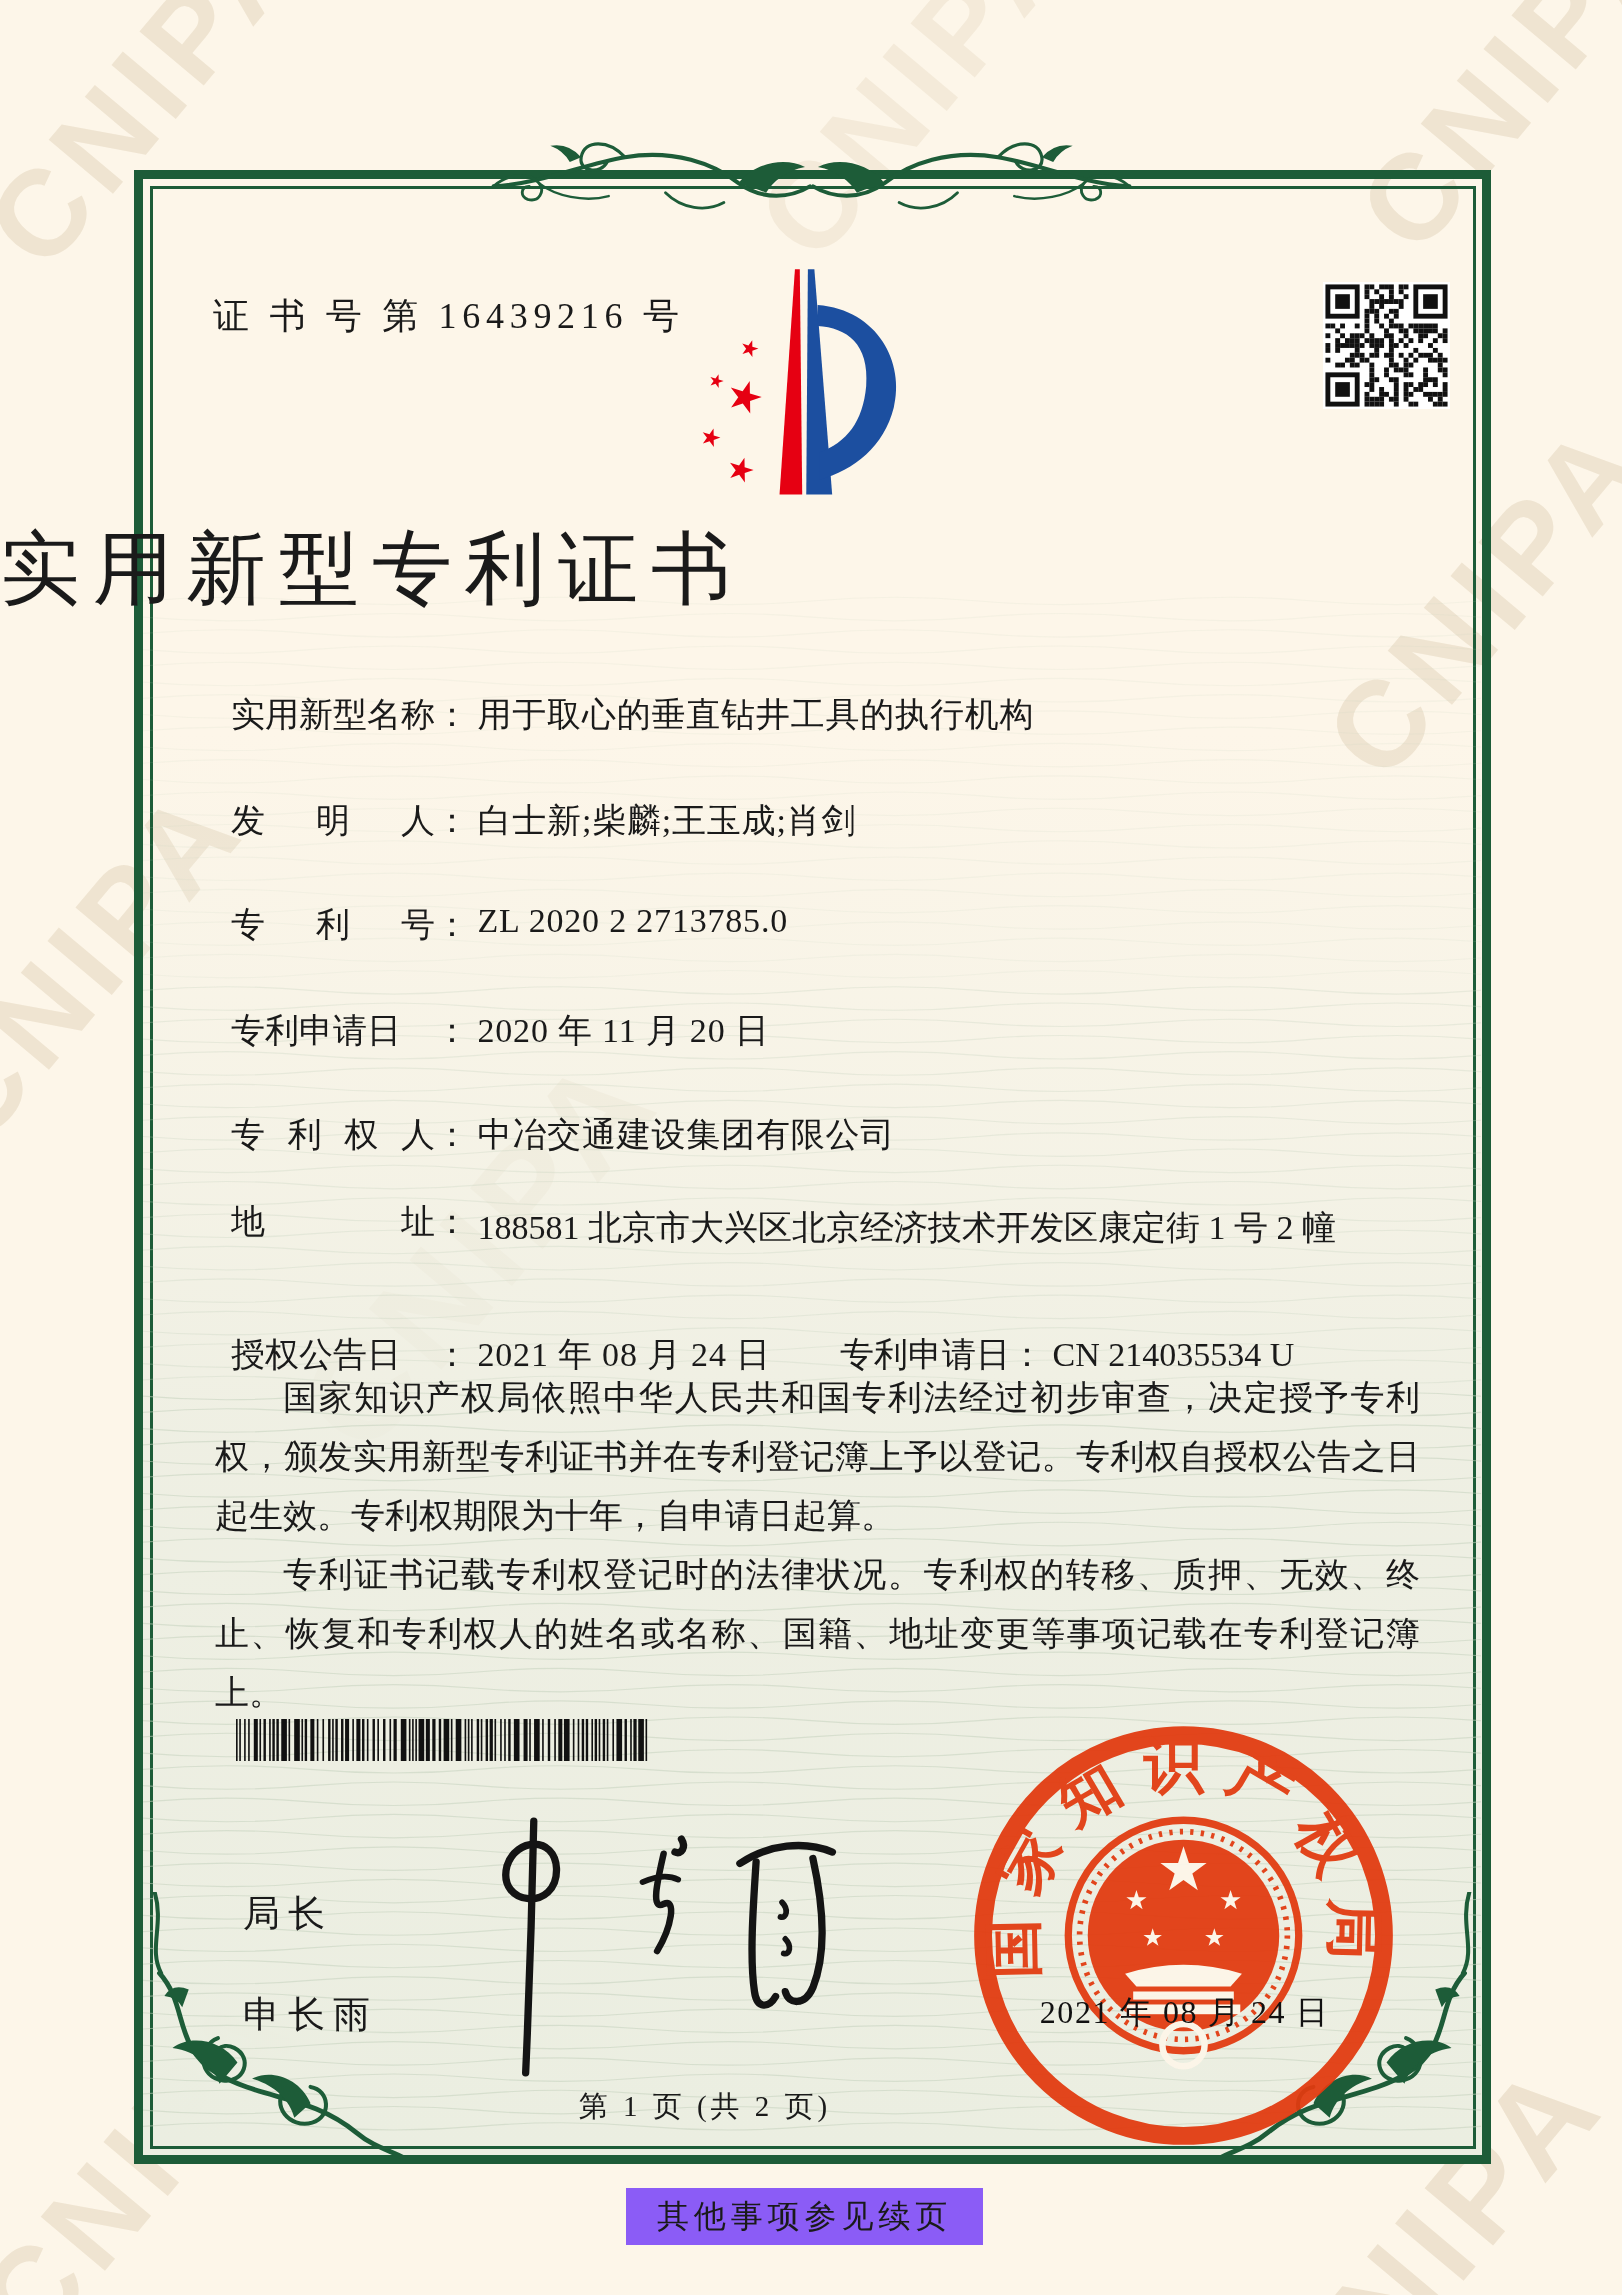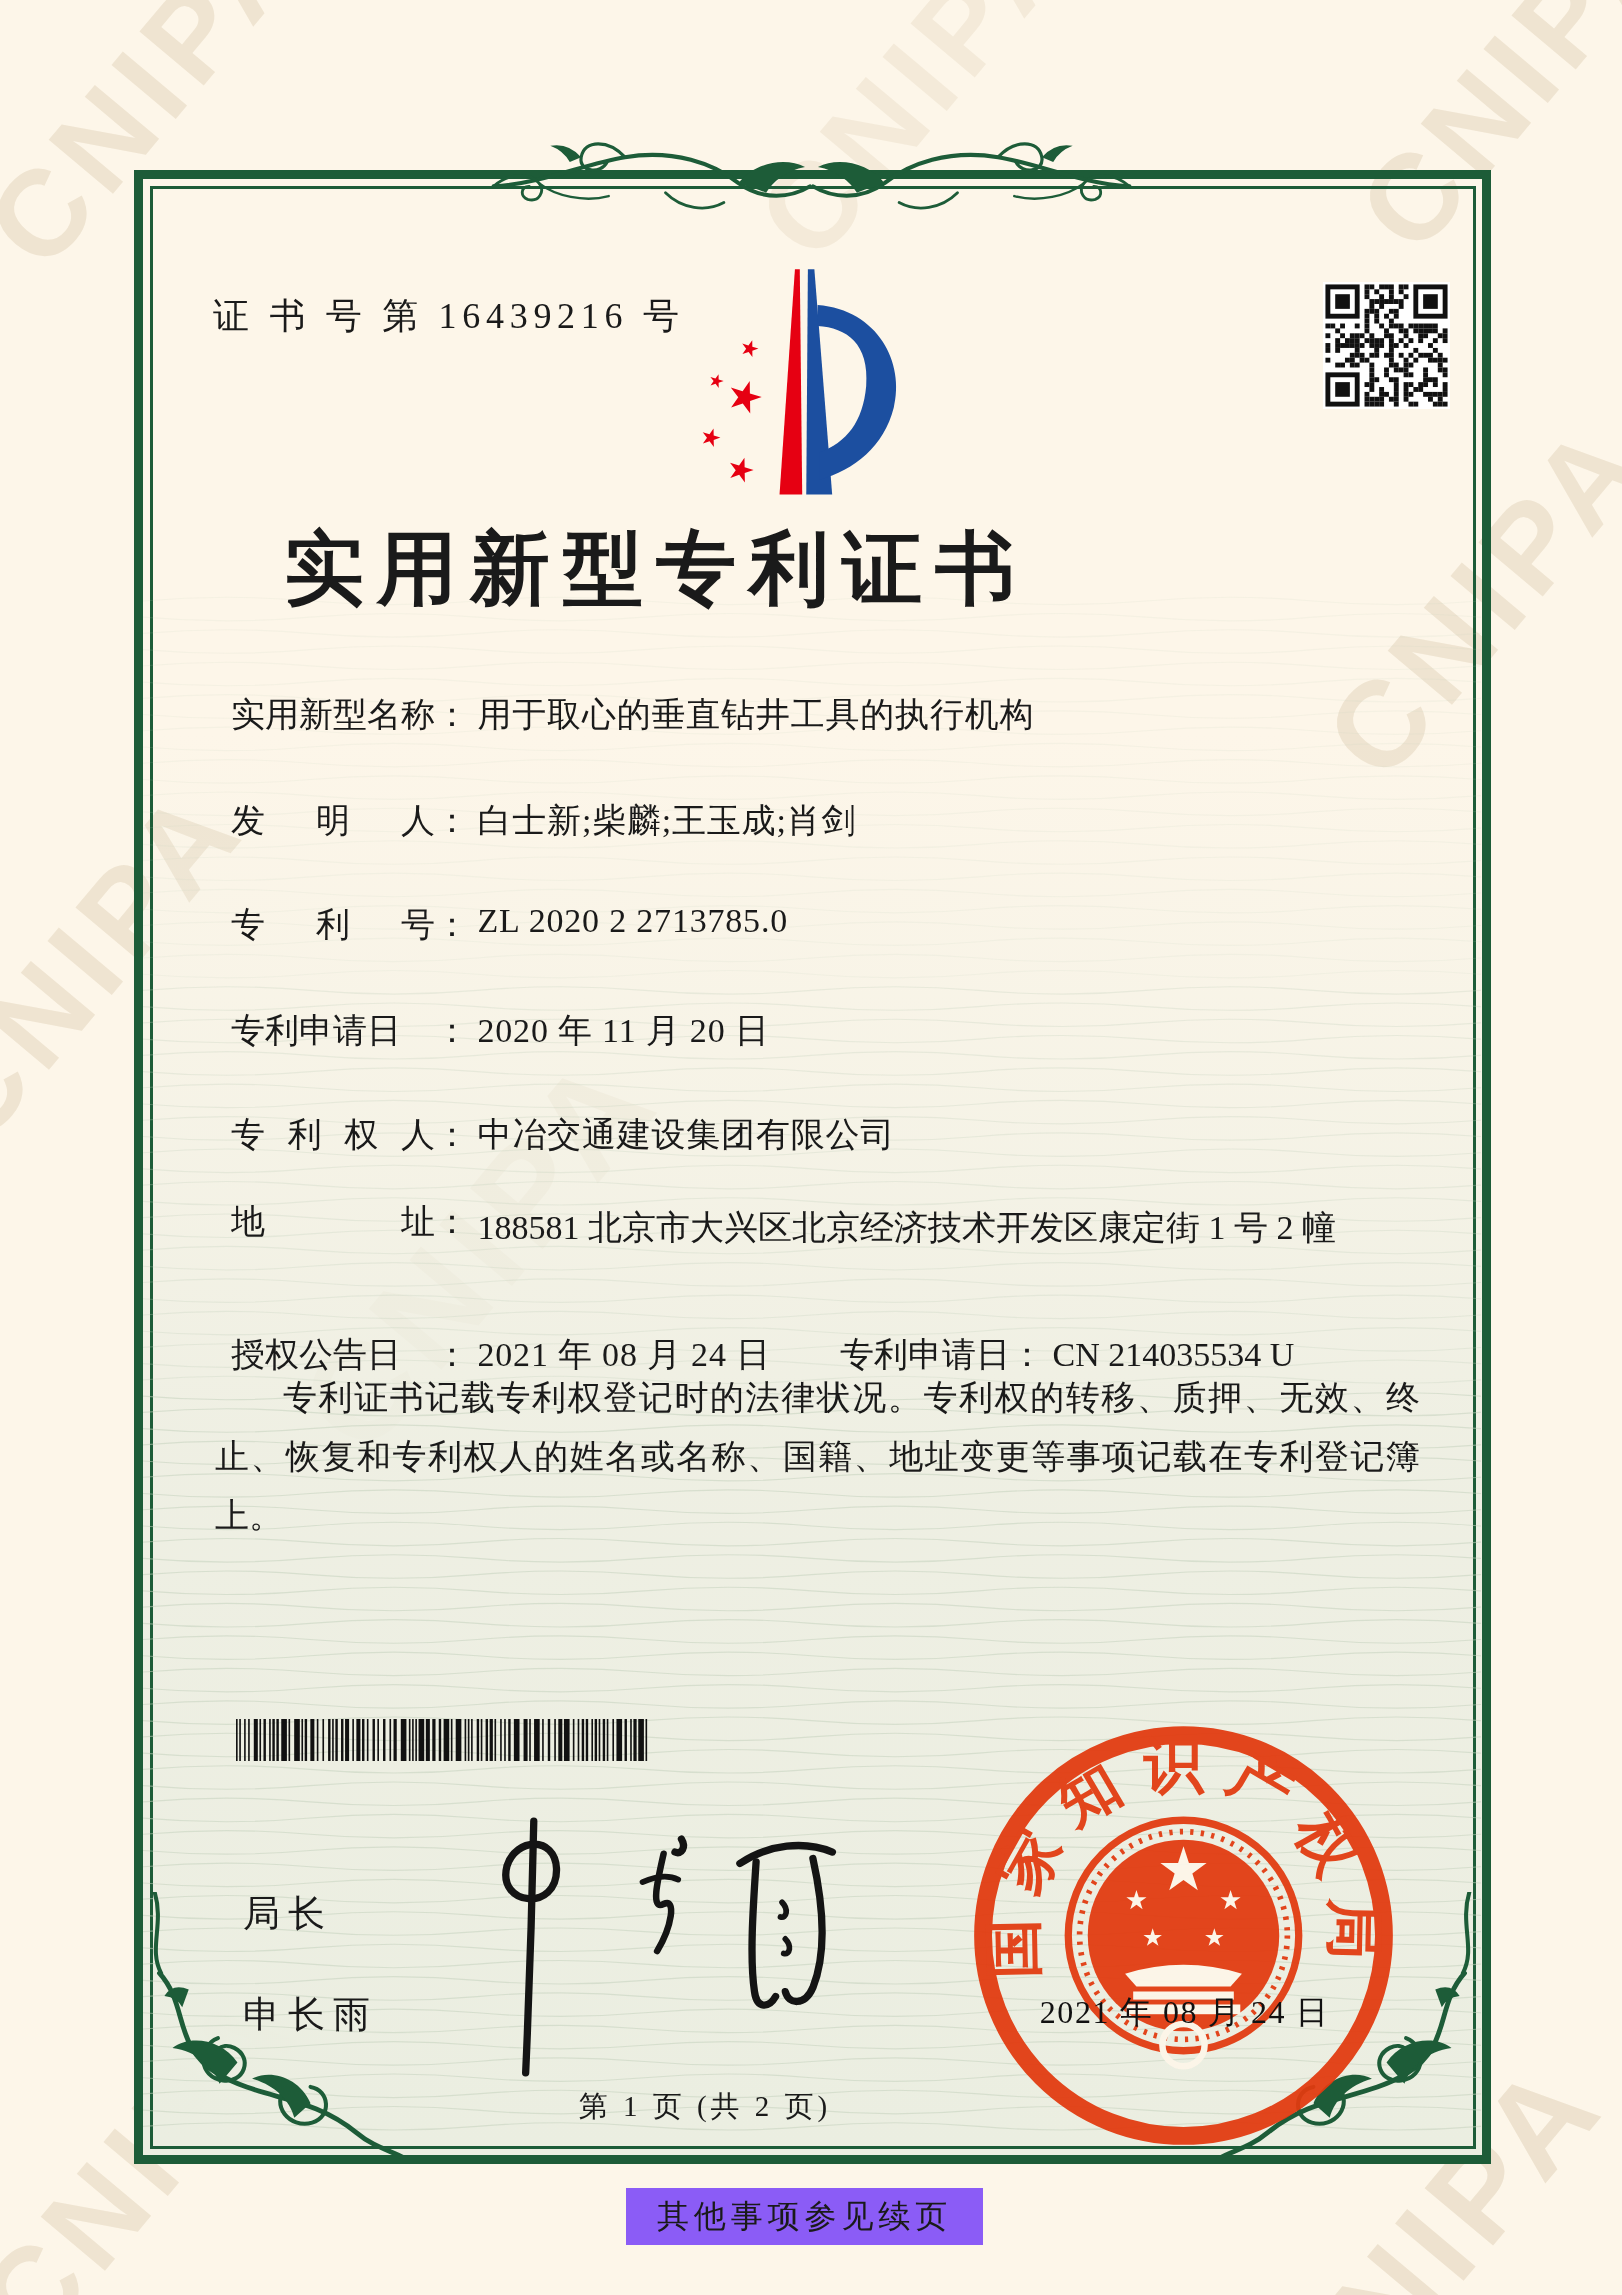--- a/index.html
+++ b/index.html
@@ -14,22 +14,22 @@
          border:9.7px solid #1d5c38;box-sizing:border-box;}
   .frame-inner{position:absolute;inset:6.5px;border:3.2px solid #1d5c38;}
   .frame-bg{position:absolute;inset:0;
      background:linear-gradient(180deg,rgba(238,240,228,0) 0%,rgba(238,240,228,0) 28%,
         rgba(238,240,228,.45) 46%,rgba(236,238,226,.85) 64%,#ebeee1 100%);}
   #guilloche{position:absolute;left:0;top:0;}
   
   .orn{position:absolute;pointer-events:none;}
   
   .certno{position:absolute;left:213px;top:292px;font-size:36px;letter-spacing:5.7px;}
-  .title{position:absolute;left:0;top:516px;width:1312px;text-align:center;
-         font-size:80px;font-weight:bold;letter-spacing:13px;}
+  .title{position:absolute;left:0;top:516px;width:1312px;text-align:left;
+         font-size:80px;font-weight:normal;letter-spacing:13px;}
   .row{position:absolute;left:231px;width:1266px;font-size:34px;white-space:nowrap;}
   .flabel{display:inline-block;width:204px;vertical-align:top;}
   .spread{text-align:justify;text-align-last:justify;}
   .colon{display:inline-block;vertical-align:top;}
   .fval{display:inline-block;vertical-align:top;letter-spacing:0.8px;}
   .addrblock{display:inline-block;vertical-align:top;white-space:normal;width:990px;line-height:58px;}
   .grant2{position:absolute;left:609px;top:0;}
   .paras{position:absolute;left:215px;top:1368px;width:1205px;font-size:34px;line-height:59px;
          text-align:justify;}
   .paras p{margin:0;text-indent:2em;}
@@ -474,20 +474,21 @@
     <div class="row" style="top:1332px">
       <span class="flabel">授权公告日</span><span class="colon">：</span>
       <span class="fval">2021 年 08 月 24 日</span>
       <span class="grant2">
         <span>专利申请日</span><span>：</span>
         <span>CN 214035534 U</span>
       </span>
     </div>
 
     <div class="paras">
+      <p>国家知识产权局依照中华人民共和国专利法经过初步审查，决定授予专利权，颁发实用新型专利证书并在专利登记簿上予以登记。专利权自授权公告之日起生效。专利权期限为十年，自申请日起算。</p>
       <p>专利证书记载专利权登记时的法律状况。专利权的转移、质押、无效、终止、恢复和专利权人的姓名或名称、国籍、地址变更等事项记载在专利登记簿上。</p>
     </div>
   </main>
 
   <svg id="barcode" width="418" height="42" viewBox="0 0 515 52">
       <rect x="0" y="0" width="2" height="52" fill="#111"></rect>
       <rect x="4" y="0" width="2" height="52" fill="#111"></rect>
       <rect x="10" y="0" width="2" height="52" fill="#111"></rect>
       <rect x="15" y="0" width="2" height="52" fill="#111"></rect>
       <rect x="22" y="0" width="5" height="52" fill="#111"></rect>

